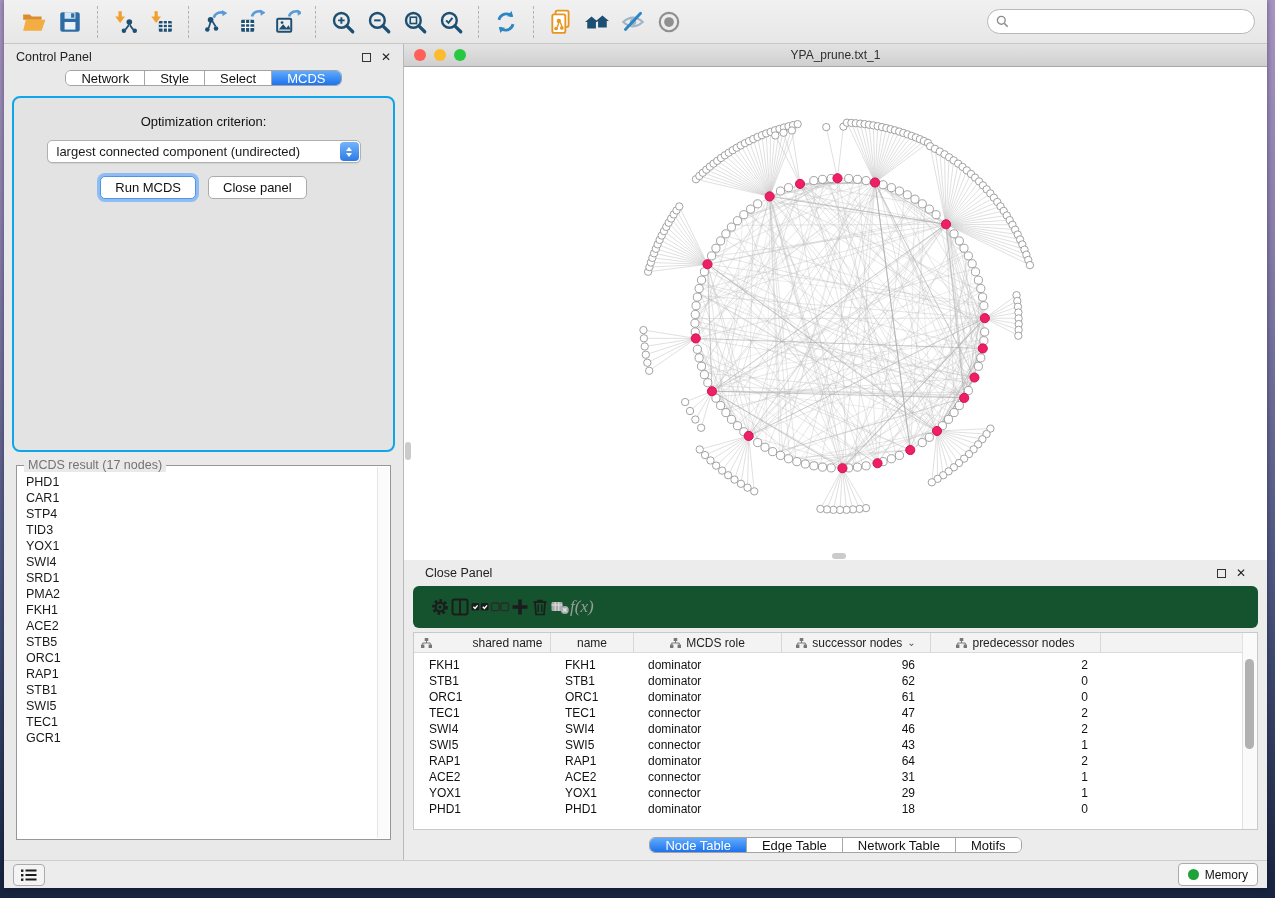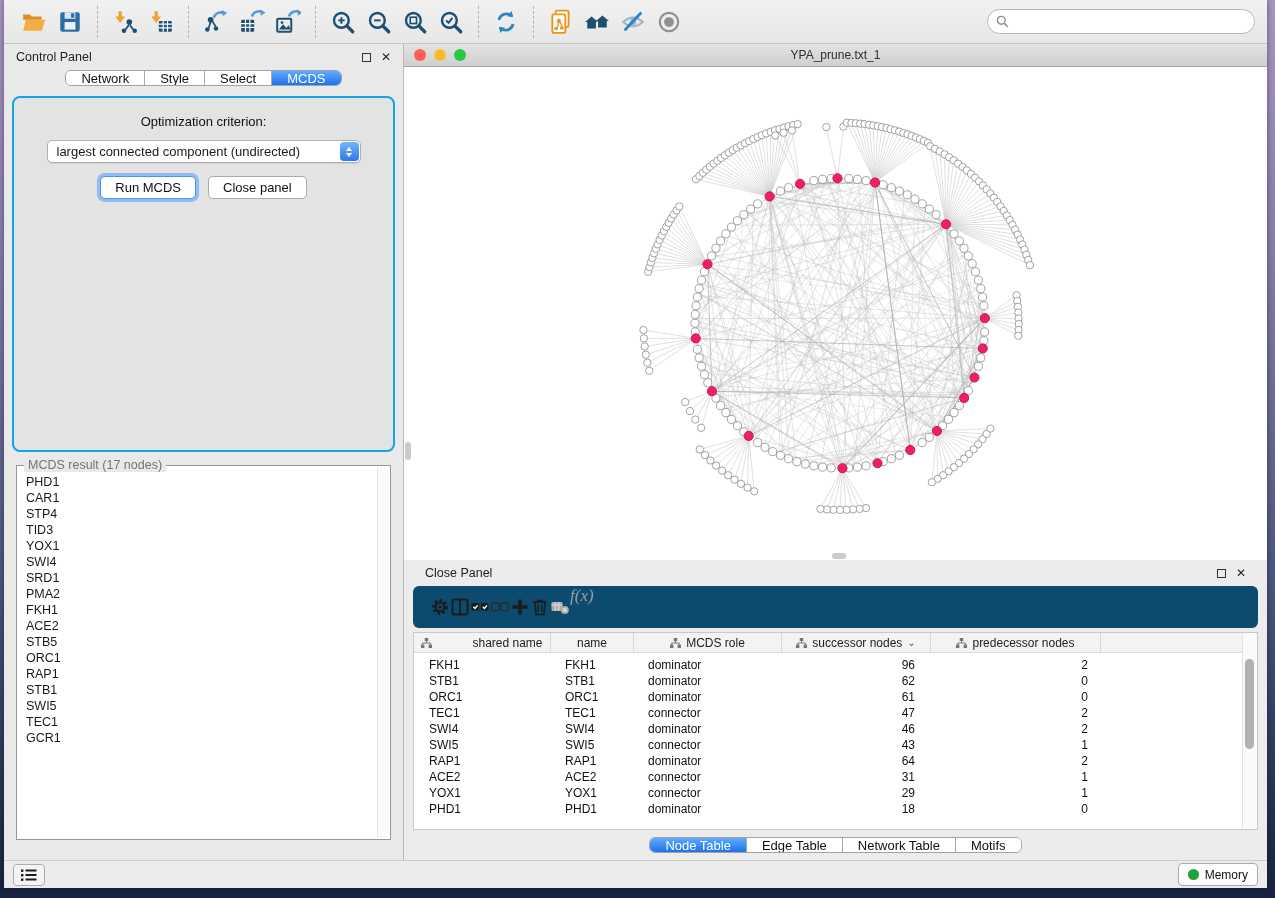--- a/index.html
+++ b/index.html
@@ -66,22 +66,22 @@
     justify-content:center; font-size:12px; color:#2e2e2e; }
   .lights { position:absolute; left:10px; top:0; bottom:0; display:flex; align-items:center; gap:8px; }
   .light { width:12px; height:12px; border-radius:50%; }
   .net-canvas { height:493px; flex:none; background:#fff; position:relative; }
   .net-canvas svg { position:absolute; inset:0; }
   .vthumb { position:absolute; left:1px; top:76%; width:6px; height:18px; background:#cbcbcb; border-radius:3px; }
   .hthumb { position:absolute; left:49.6%; bottom:1px; width:14px; height:6px; background:#cbcbcb; border-radius:3px; }
 
   
   .table-panel { flex:1; min-height:0; background:#ececec; display:flex; flex-direction:column; padding:0 9px; }
-  .tp-toolbar { flex:none; height:42px; background:#0c4a6e; border-radius:6px; display:flex;
-    padding:0 17px; }
+  .tp-toolbar { flex:none; height:42px; background:#14532d; border-radius:6px; display:flex;
+    align-items:center; padding:0 17px; }
   .tpbtn { display:flex; align-items:center; justify-content:center; }
   .tpbtn svg { width:20px; height:20px; }
   .fx { font-family:"Liberation Serif","DejaVu Serif",serif; font-style:italic; font-size:17px; color:#9d9d9d; }
   .tgrid { flex:1; min-height:0; margin-top:4px; background:#fff; border:1px solid #c9c9c9;
     position:relative; display:flex; flex-direction:column; overflow:hidden; }
   .thead { flex:none; height:20px; display:flex; background:#f3f3f3; border-bottom:1px solid #dadada;
     font-size:12px; color:#222; }
   .th { display:flex; align-items:center; justify-content:center; gap:5px; border-right:1px solid #d8d8d8; }
   .tbody { flex:1; padding-top:4px; }
   .tr { display:flex; height:16px; align-items:center; font-size:12px; color:#111; }

